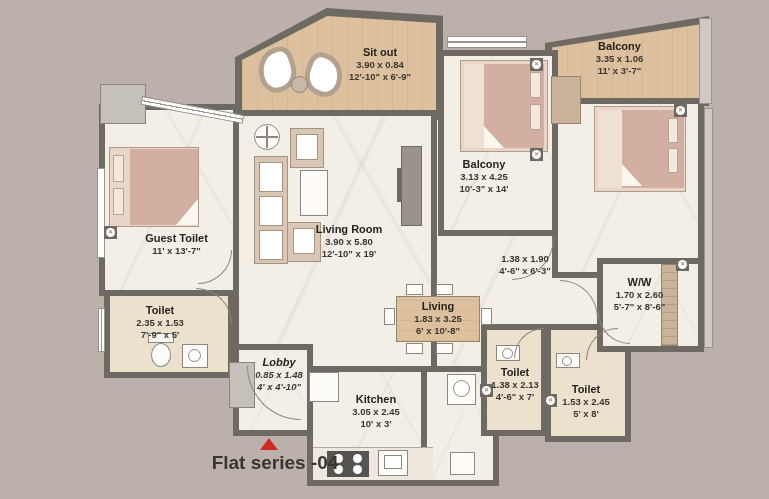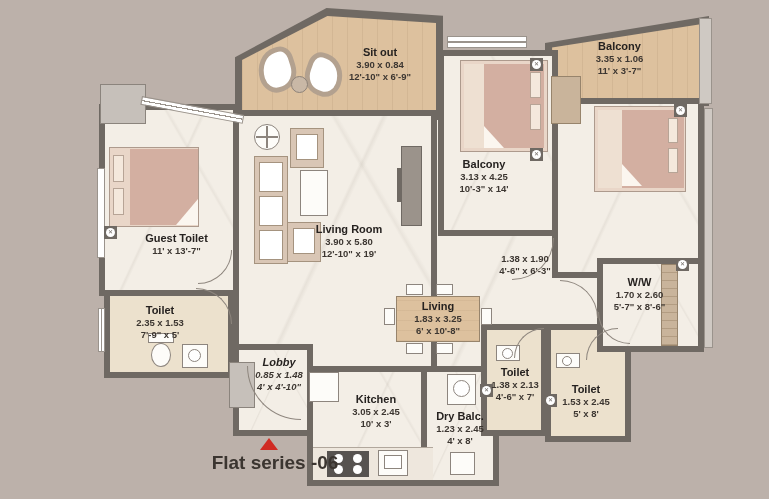--- a/index.html
+++ b/index.html
@@ -229,22 +229,17 @@
   <div class="label" style="left:479px;top:366px;width:72px;">
     <div class="rname">Toilet</div>
     <div class="rdim">1.38 x 2.13</div>
     <div class="rdim">4'-6" x 7'</div>
   </div>
   <div class="label" style="left:548px;top:383px;width:76px;">
     <div class="rname">Toilet</div>
     <div class="rdim">1.53 x 2.45</div>
     <div class="rdim">5' x 8'</div>
   </div>
-  <div class="label" style="left:420px;top:410px;width:80px;">
-    <div class="rname">Dry Balc.</div>
-    <div class="rdim">1.23 x 2.45</div>
-    <div class="rdim">4' x 8'</div>
-  </div>
 
   <div id="entr-tri" style="left:260px;top:438px;"></div>
-  <div id="flat-label" style="left:205px;top:452px;width:140px;">Flat series -06</div>
+  <div id="flat-label" style="left:205px;top:452px;width:140px;">Flat series -04</div>
 
 </div>
 
 </body></html>

